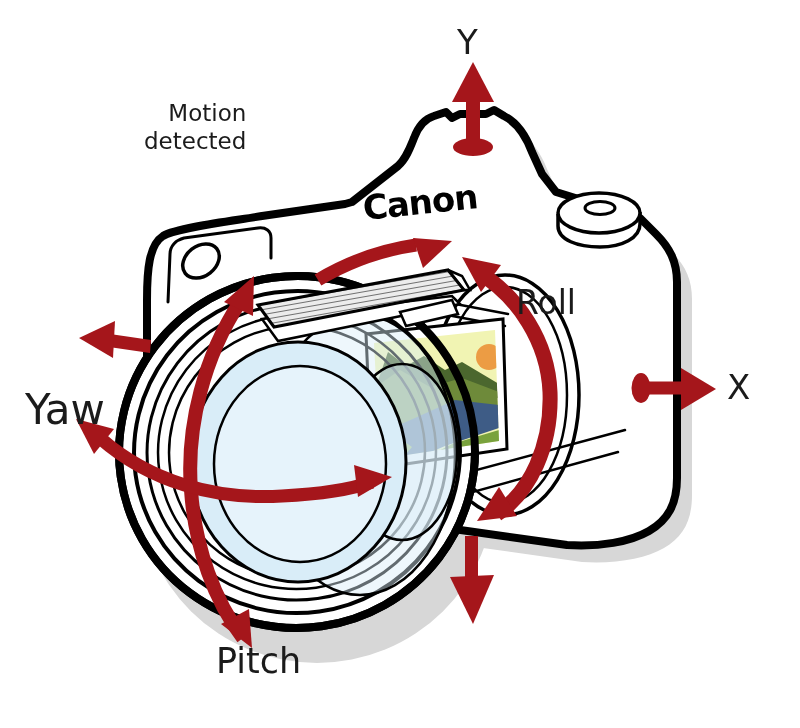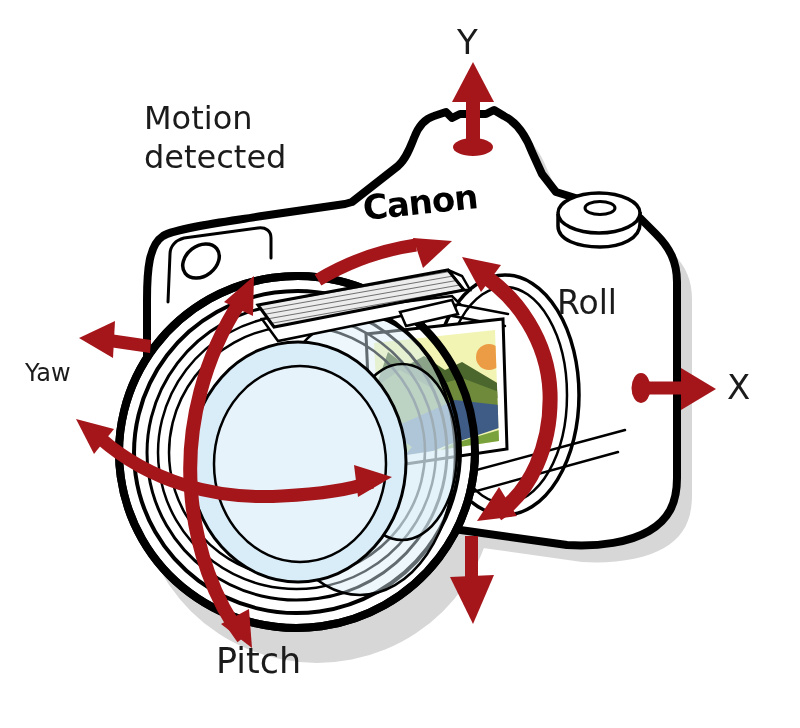--- a/index.html
+++ b/index.html
@@ -5,25 +5,25 @@
   html,body{margin:0;padding:0;background:#ffffff;}
   #stage{
     position:relative;width:800px;height:728px;background:#ffffff;overflow:hidden;
     font-family:"DejaVu Sans","Liberation Sans",sans-serif;
   }
   #drawing{position:absolute;left:0;top:0;}
   .lbl{
     position:absolute;color:#1b1b1b;white-space:pre-line;line-height:1.22;
     font-family:"DejaVu Sans","Liberation Sans",sans-serif;
   }
-  .lbl-motion{left:144px;top:99px;font-size:32px;}
+  .lbl-motion{left:144px;top:99px;font-size:23px;text-align:right;}
   .lbl-y{left:457px;top:22px;font-size:34px;}
   .lbl-x{left:727px;top:367px;font-size:34px;}
-  .lbl-roll{left:557px;top:283px;font-size:33px;}
-  .lbl-yaw{left:25px;top:359px;font-size:24px;}
+  .lbl-roll{left:516px;top:283px;font-size:33px;}
+  .lbl-yaw{left:25px;top:384px;font-size:42px;}
   .lbl-pitch{left:216px;top:640px;font-size:35px;}
   .lbl-canon{
     left:363px;top:188px;font-size:34px;font-weight:bold;letter-spacing:-1px;
     transform:rotate(-6deg);transform-origin:left center;color:#000;
   }
   svg .ink{stroke:#000;stroke-linejoin:round;stroke-linecap:round;fill:none;}
 </style>
 </head>
 <body>
 

